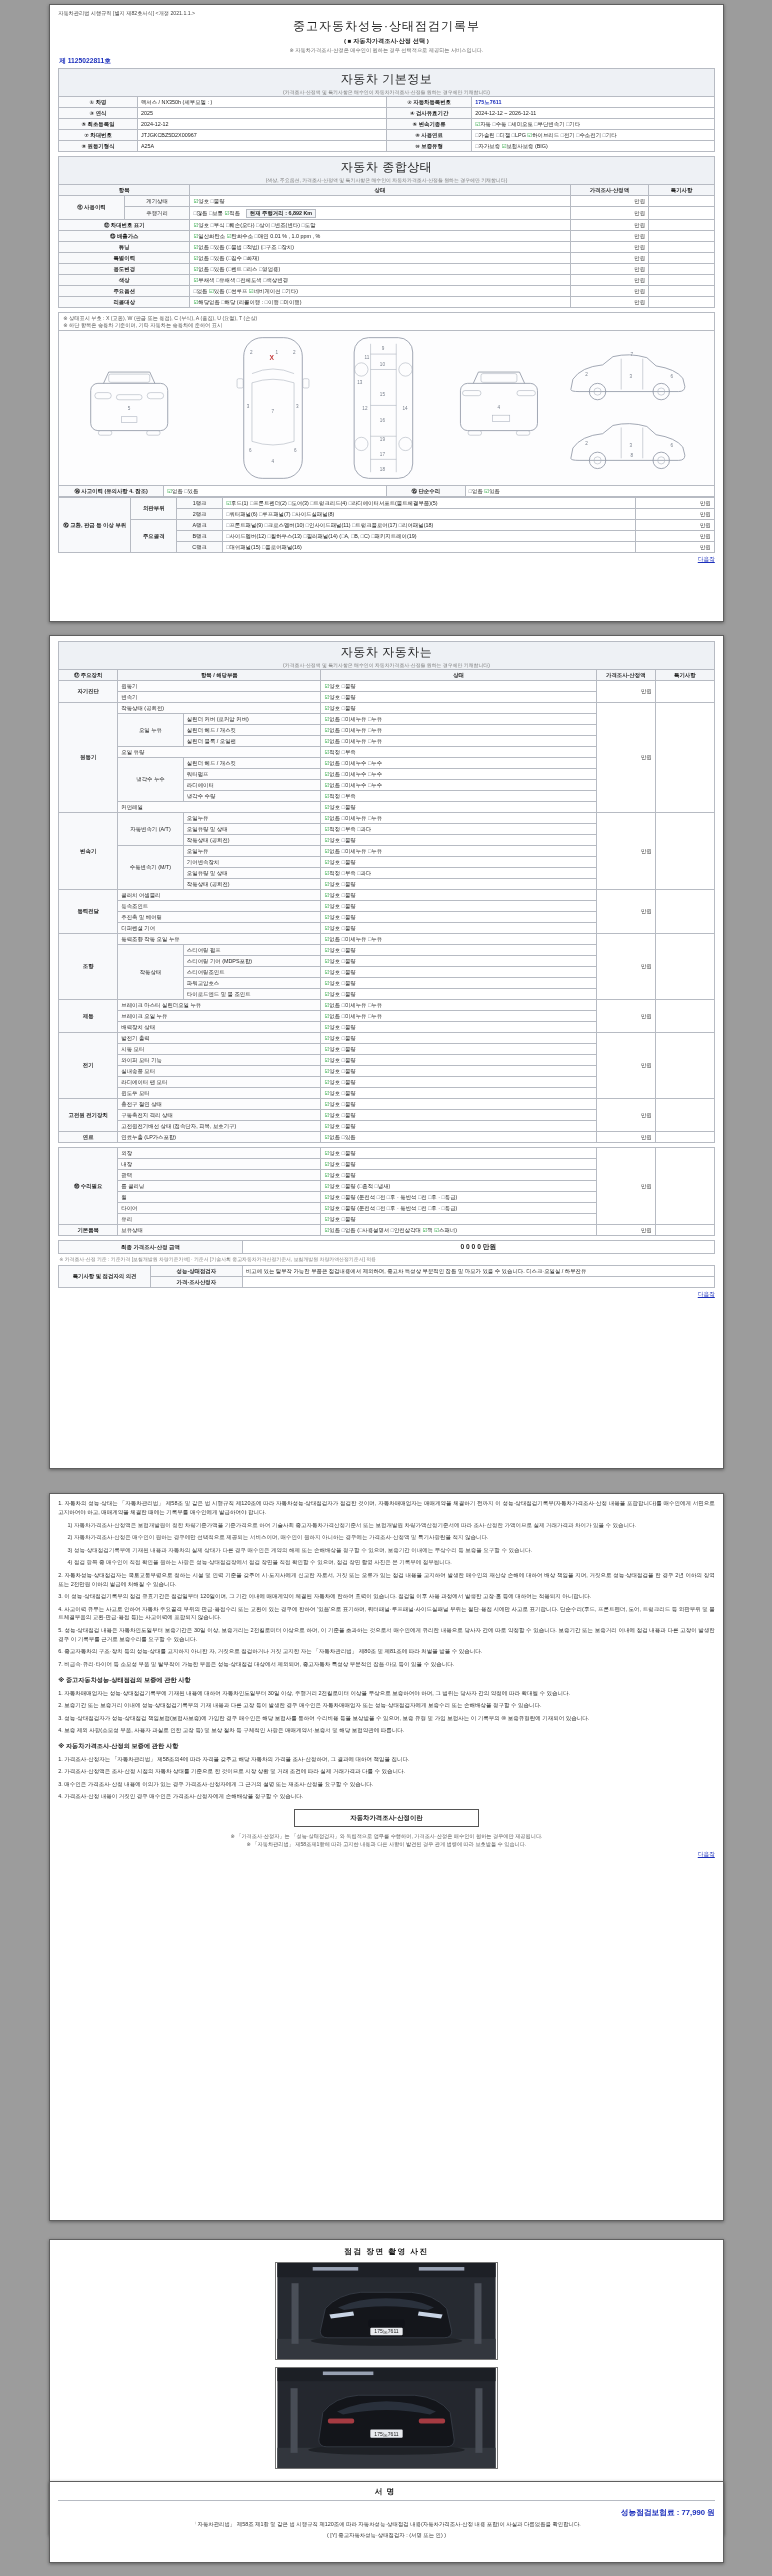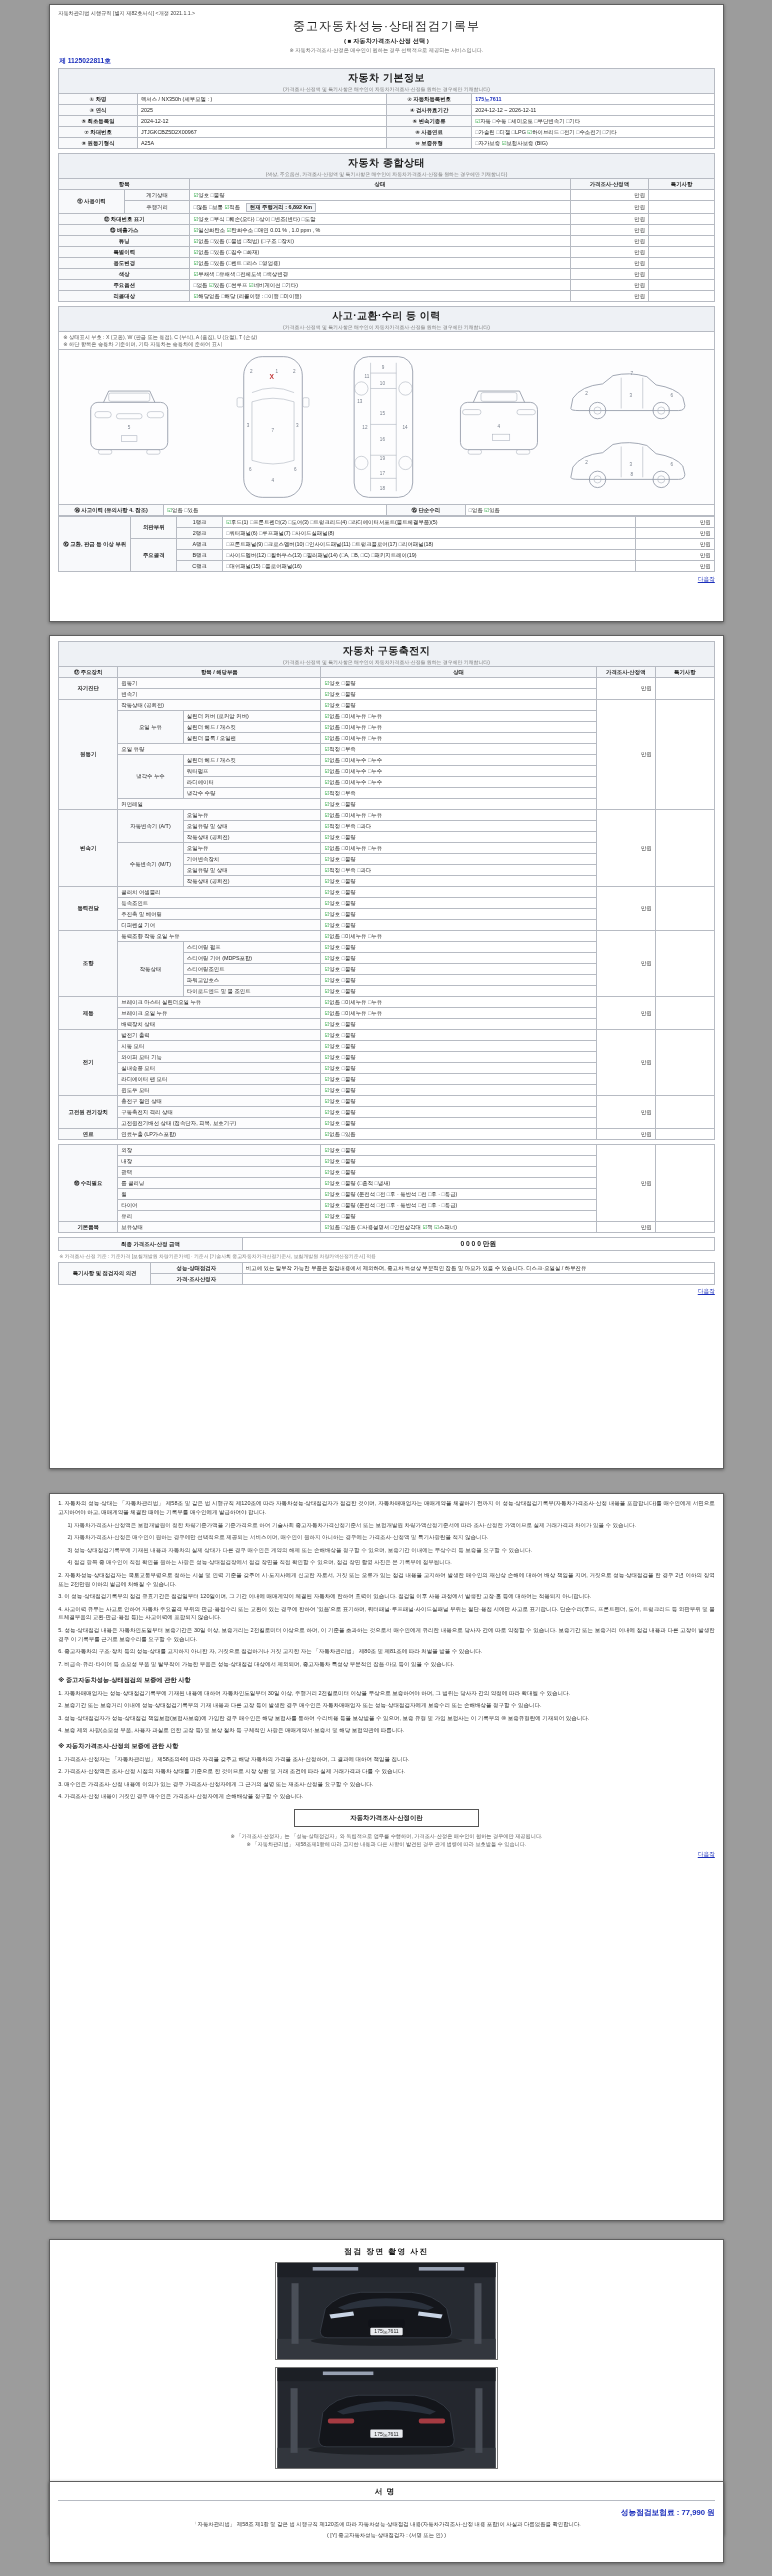--- a/index.html
+++ b/index.html
@@ -12,21 +12,21 @@
   #panel4{top:2239px;height:296px}
   #panel5{top:2481px;height:82px}
 
   .top-note{font-size:5.2px;color:#444}
   .title{font-size:12px;font-weight:normal;text-align:center;letter-spacing:1px;margin-top:1px}
   .subtitle{font-size:6.2px;font-weight:bold;text-align:center;margin-top:1.5px}
   .subtitle-note{font-size:5.2px;color:#666;text-align:center;margin-top:1px}
   .doc-no{font-size:6.7px;font-weight:bold;color:#1b2fbc;margin:3.1px 0 2.1px 1px}
 
   .sec-head{border:0.5px solid #b7bbc3;border-bottom:none;background:#eef1f5;text-align:center;padding:2.1px 1px 1.5px}
-  .sec-title{font-size:10px;font-weight:bold;letter-spacing:0.5px}
+  .sec-title{font-size:12px;font-weight:normal;letter-spacing:0.5px}
   .sec-note{font-size:4.9px;color:#777;margin-top:0.5px}
 
   table{width:100%;border-collapse:collapse;table-layout:fixed}
   th,td{border:0.5px solid #b7bbc3;font-size:5.4px;padding:1.5px 3.1px;vertical-align:middle;word-break:break-all}
   th{background:#f3f5f8;font-weight:bold;text-align:center}
   td.lbl,th.lbl{background:#f8f9fb;text-align:center}
   td.item{text-align:left;background:#fcfcfd}
   td.status{text-align:left}
   td.val{text-align:left}
   td.price{text-align:right;color:#333}
@@ -201,24 +201,20 @@
         <tr>
           <th class="lbl" colspan="2">리콜대상</th>
           <td class="status"><span class="ck">☑</span>해당없음  <span class="bx">□</span>해당  (리콜이행 : <span class="bx">□</span>이행  <span class="bx">□</span>미이행)</td>
           <td class="price">만원</td>
           <td class="note"></td>
         </tr>
       </tbody>
   </table>
 
   <div class="gap"></div>
-  <div class="sec-head">
-    <div class="sec-title">사고·교환·수리 등 이력</div>
-    <div class="sec-note">(가격조사·산정액 및 특기사항은 매수인이 자동차가격조사·산정을 원하는 경우에만 기재합니다)</div>
-  </div>
   <div class="legend-box">
     <div>※ 상태표시 부호 :  X (교환),  W (판금 또는 용접),  C (부식),  A (흠집),  U (요철),  T (손상)</div>
     <div>※ 하단 항목은 승용차 기준이며, 기타 자동차는 승용차에 준하여 표시</div>
   </div>
 
   <div class="diagram-wrap">
     <svg class="diag" width="645" height="152" viewBox="0 0 1252 296">
 
       <g transform="translate(40,70)">
         <path class="outline" d="M35,30 L45,8 L125,8 L135,30"></path>
@@ -376,21 +372,21 @@
           <td class="price">만원</td>
         </tr>
       </tbody>
   </table>
 
   <span class="next-link">다음장</span>
 </div>
 
 <div class="panel" id="panel2">
   <div class="sec-head">
-    <div class="sec-title">자동차 구동축전지</div>
+    <div class="sec-title">자동차 자동차는</div>
     <div class="sec-note">(가격조사·산정액 및 특기사항은 매수인이 자동차가격조사·산정을 원하는 경우에만 기재합니다)</div>
   </div>
   <table>
     <colgroup>
         <col style="width:9%">
         <col style="width:10%">
         <col style="width:21%">
         <col style="width:42%">
         <col style="width:9%">
         <col style="width:9%">

